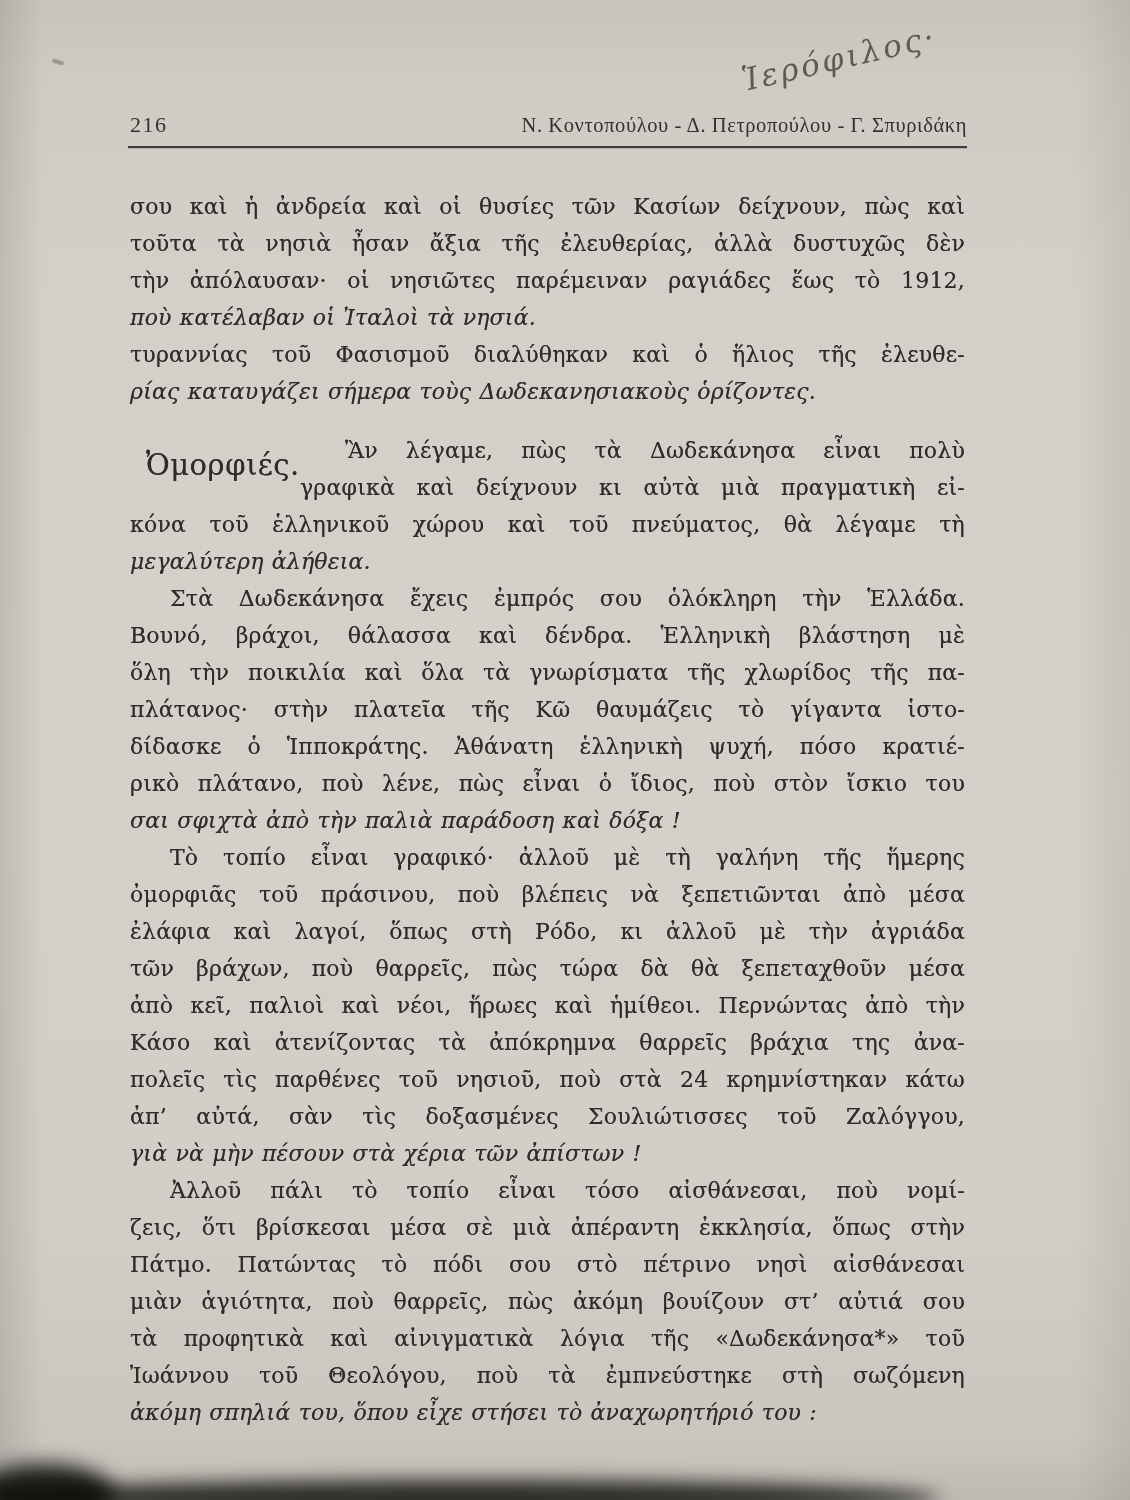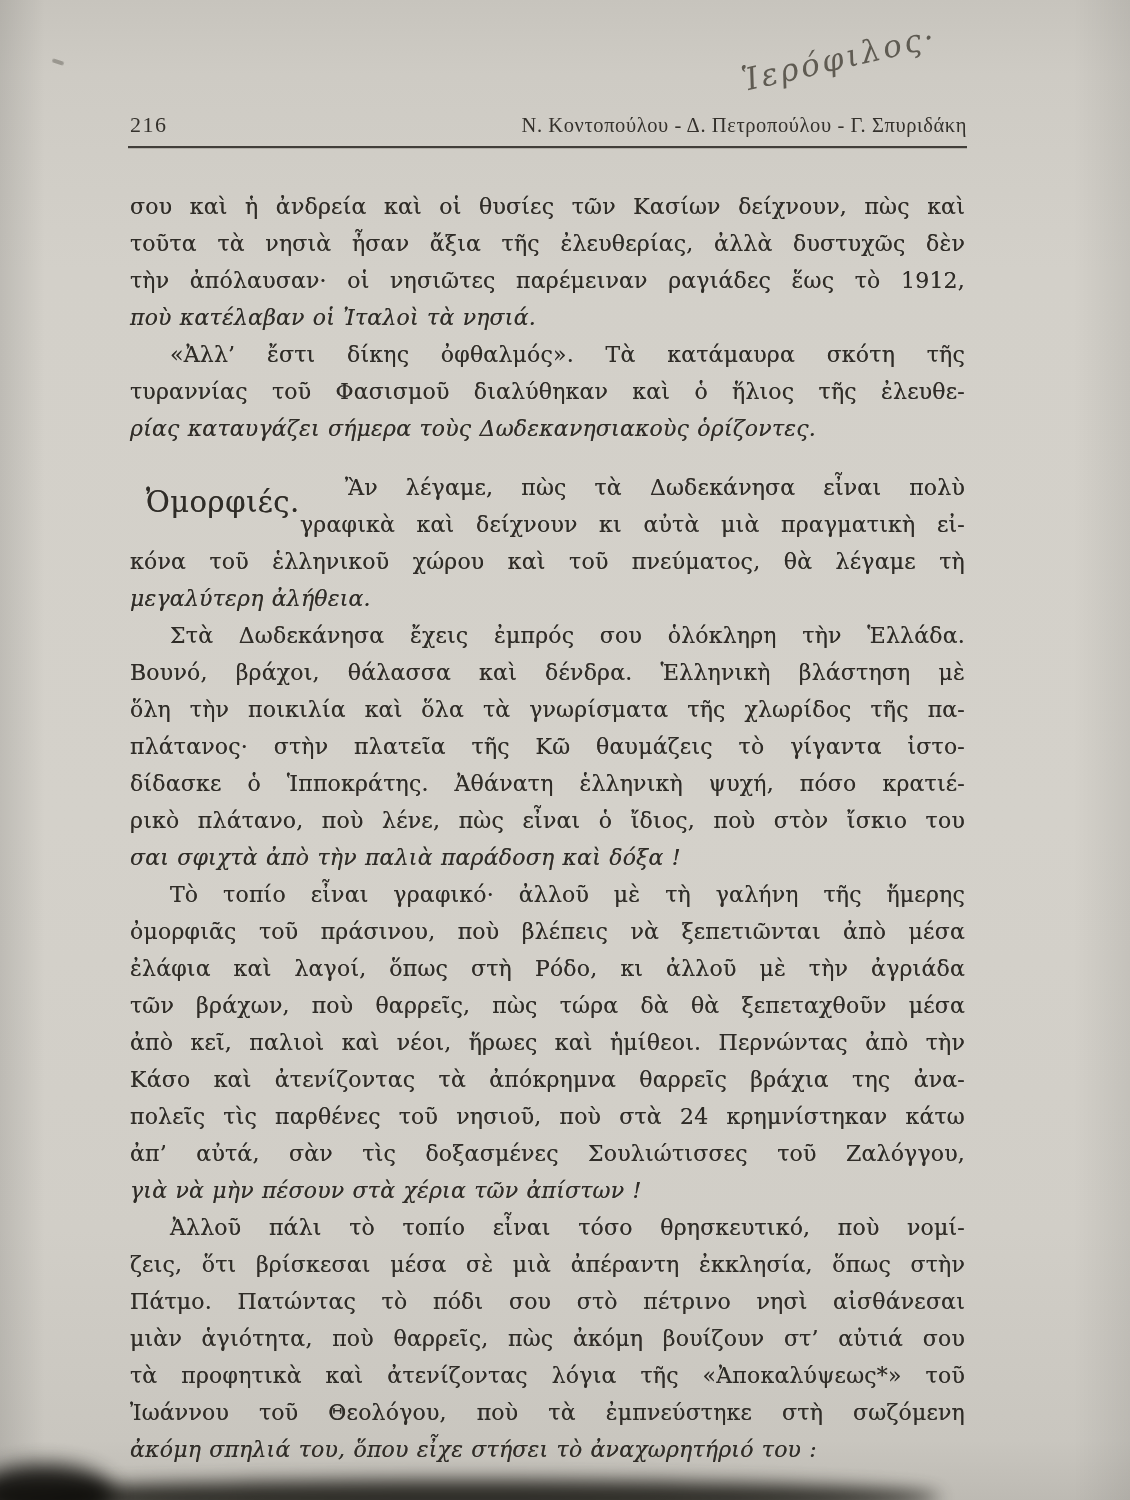--- a/index.html
+++ b/index.html
@@ -120,21 +120,20 @@
   <div class="body-text">
 
     <div class="para">
       <div class="line">σου καὶ ἡ ἀνδρεία καὶ οἱ θυσίες τῶν Κασίων δείχνουν, πὼς καὶ</div>
       <div class="line">τοῦτα τὰ νησιὰ ἦσαν ἄξια τῆς ἐλευθερίας, ἀλλὰ δυστυχῶς δὲν</div>
       <div class="line">τὴν ἀπόλαυσαν· οἱ νησιῶτες παρέμειναν ραγιάδες ἕως τὸ 1912,</div>
       <div class="line end">ποὺ κατέλαβαν οἱ Ἰταλοὶ τὰ νησιά.</div>
     </div>
 
     <div class="para">
-      <div class="line indent">«Ἀλλ’ ἔστι δίκης ὀφθαλμός». Τὰ κατάμαυρα σκότη τῆς</div>
       <div class="line">τυραννίας τοῦ Φασισμοῦ διαλύθηκαν καὶ ὁ ἥλιος τῆς ἐλευθε-</div>
       <div class="line end">ρίας καταυγάζει σήμερα τοὺς Δωδεκανησιακοὺς ὁρίζοντες.</div>
     </div>
 
     <div class="para section">
       <span class="sidehead">Ὀμορφιές.</span>
       <div class="line ind-a">Ἂν λέγαμε, πὼς τὰ Δωδεκάνησα εἶναι πολὺ</div>
       <div class="line ind-b">γραφικὰ καὶ δείχνουν κι αὐτὰ μιὰ πραγματικὴ εἰ-</div>
       <div class="line">κόνα τοῦ ἑλληνικοῦ χώρου καὶ τοῦ πνεύματος, θὰ λέγαμε τὴ</div>
       <div class="line end">μεγαλύτερη ἀλήθεια.</div>
@@ -156,25 +155,25 @@
       <div class="line">ἐλάφια καὶ λαγοί, ὅπως στὴ Ρόδο, κι ἀλλοῦ μὲ τὴν ἀγριάδα</div>
       <div class="line">τῶν βράχων, ποὺ θαρρεῖς, πὼς τώρα δὰ θὰ ξεπεταχθοῦν μέσα</div>
       <div class="line">ἀπὸ κεῖ, παλιοὶ καὶ νέοι, ἥρωες καὶ ἡμίθεοι. Περνώντας ἀπὸ τὴν</div>
       <div class="line">Κάσο καὶ ἀτενίζοντας τὰ ἀπόκρημνα θαρρεῖς βράχια της ἀνα-</div>
       <div class="line">πολεῖς τὶς παρθένες τοῦ νησιοῦ, ποὺ στὰ 24 κρημνίστηκαν κάτω</div>
       <div class="line">ἀπ’ αὐτά, σὰν τὶς δοξασμένες Σουλιώτισσες τοῦ Ζαλόγγου,</div>
       <div class="line end">γιὰ νὰ μὴν πέσουν στὰ χέρια τῶν ἀπίστων !</div>
     </div>
 
     <div class="para">
-      <div class="line indent">Ἀλλοῦ πάλι τὸ τοπίο εἶναι τόσο θρησκευτικό, ποὺ νομί-</div>
+      <div class="line indent">Ἀλλοῦ πάλι τὸ τοπίο εἶναι τόσο αἰσθάνεσαι, ποὺ νομί-</div>
       <div class="line">ζεις, ὅτι βρίσκεσαι μέσα σὲ μιὰ ἀπέραντη ἐκκλησία, ὅπως στὴν</div>
       <div class="line">Πάτμο. Πατώντας τὸ πόδι σου στὸ πέτρινο νησὶ αἰσθάνεσαι</div>
       <div class="line">μιὰν ἁγιότητα, ποὺ θαρρεῖς, πὼς ἀκόμη βουίζουν στ’ αὐτιά σου</div>
-      <div class="line">τὰ προφητικὰ καὶ ἀτενίζοντας λόγια τῆς «Ἀποκαλύψεως*» τοῦ</div>
+      <div class="line">τὰ προφητικὰ καὶ αἰνιγματικὰ λόγια τῆς «Δωδεκάνησα*» τοῦ</div>
       <div class="line">Ἰωάννου τοῦ Θεολόγου, ποὺ τὰ ἐμπνεύστηκε στὴ σωζόμενη</div>
       <div class="line end">ἀκόμη σπηλιά του, ὅπου εἶχε στήσει τὸ ἀναχωρητήριό του :</div>
     </div>
 
   </div>
 
   <div class="shadow-bottom"></div>
   <div class="shadow-corner"></div>
 
 </div>

